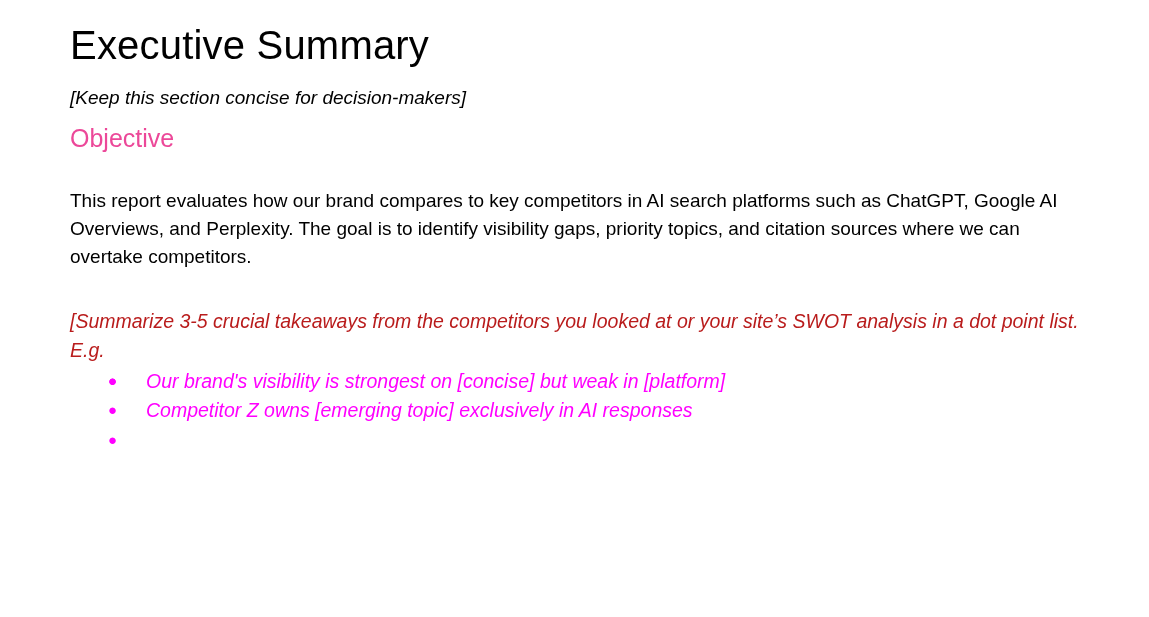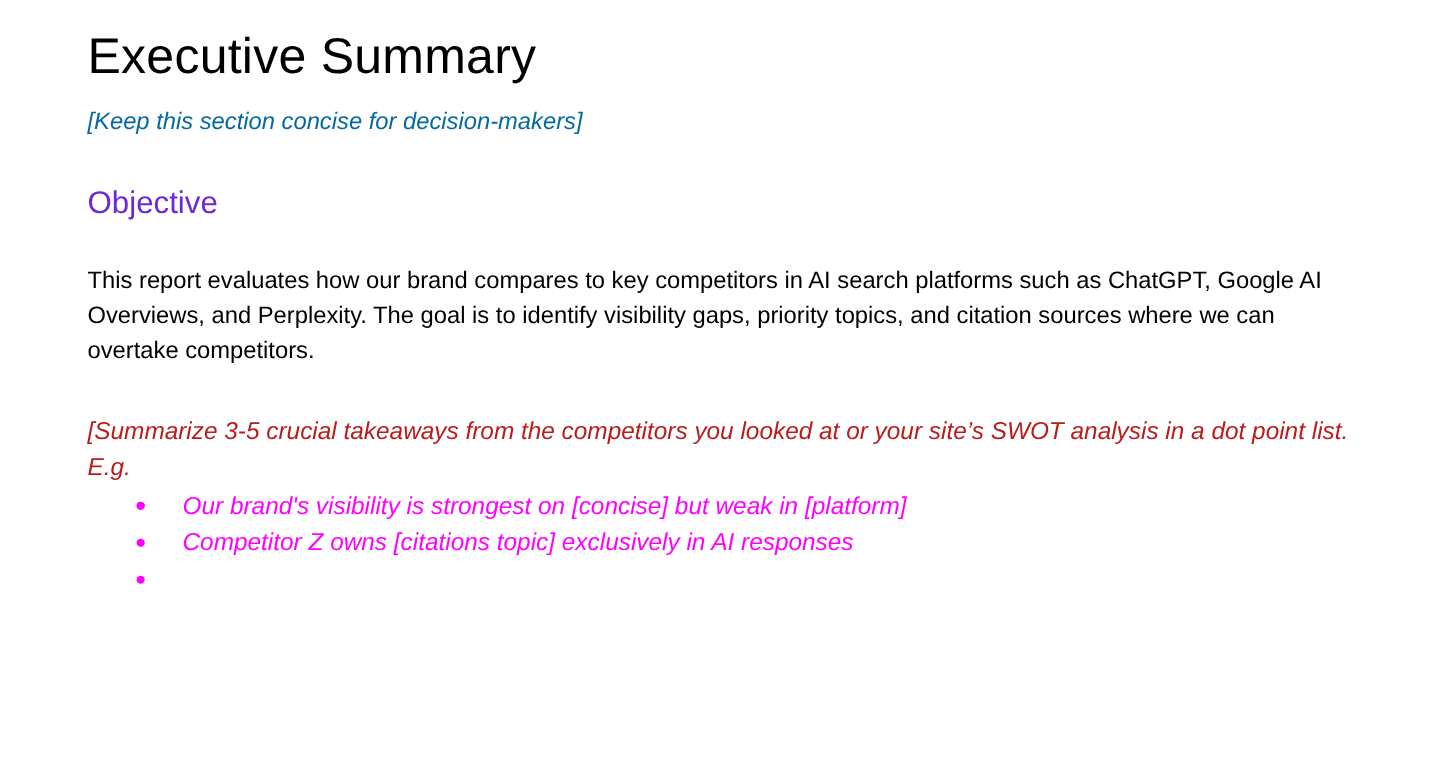--- a/index.html
+++ b/index.html
@@ -31,29 +31,29 @@
     font-size: 40px;
     line-height: 1.18;
     font-weight: 400;
     color: #000000;
     margin: 0 0 0 0;
     letter-spacing: 0.2px;
   }
   .placeholder-note {
     font-size: 19px;
     font-style: italic;
-    color: #0369a1;
+    color: #000000;
     margin: 17px 0 0 0;
     line-height: 1.3;
   }
   .section-heading {
     font-size: 25px;
     font-weight: 400;
-    color: #6d28d9;
-    margin: 36px 0 0 0;
+    color: #ec4899;
+    margin: 12px 0 0 0;
     line-height: 1.25;
   }
   .body-paragraph {
     font-size: 19px;
     line-height: 1.48;
     color: #000000;
     margin: 33px 0 0 0;
     max-width: 1015px;
   }
   .placeholder-block {
@@ -107,21 +107,21 @@
     <ul class="bullets">
       <li>
         <span class="dot">●</span>
       </li>
       <li>
         <span class="dot">●</span>
         <span>Our brand's visibility is strongest on [concise] but weak in [platform]</span>
       </li>
       <li>
         <span class="dot">●</span>
-        <span>Competitor Z owns [citations topic] exclusively in AI responses</span>
+        <span>Competitor Z owns [emerging topic] exclusively in AI responses</span>
       </li>
       <li>
         <span class="dot">●</span>
       </li>
     </ul>
 
   </div>
 </div>
 
 </body></html>

